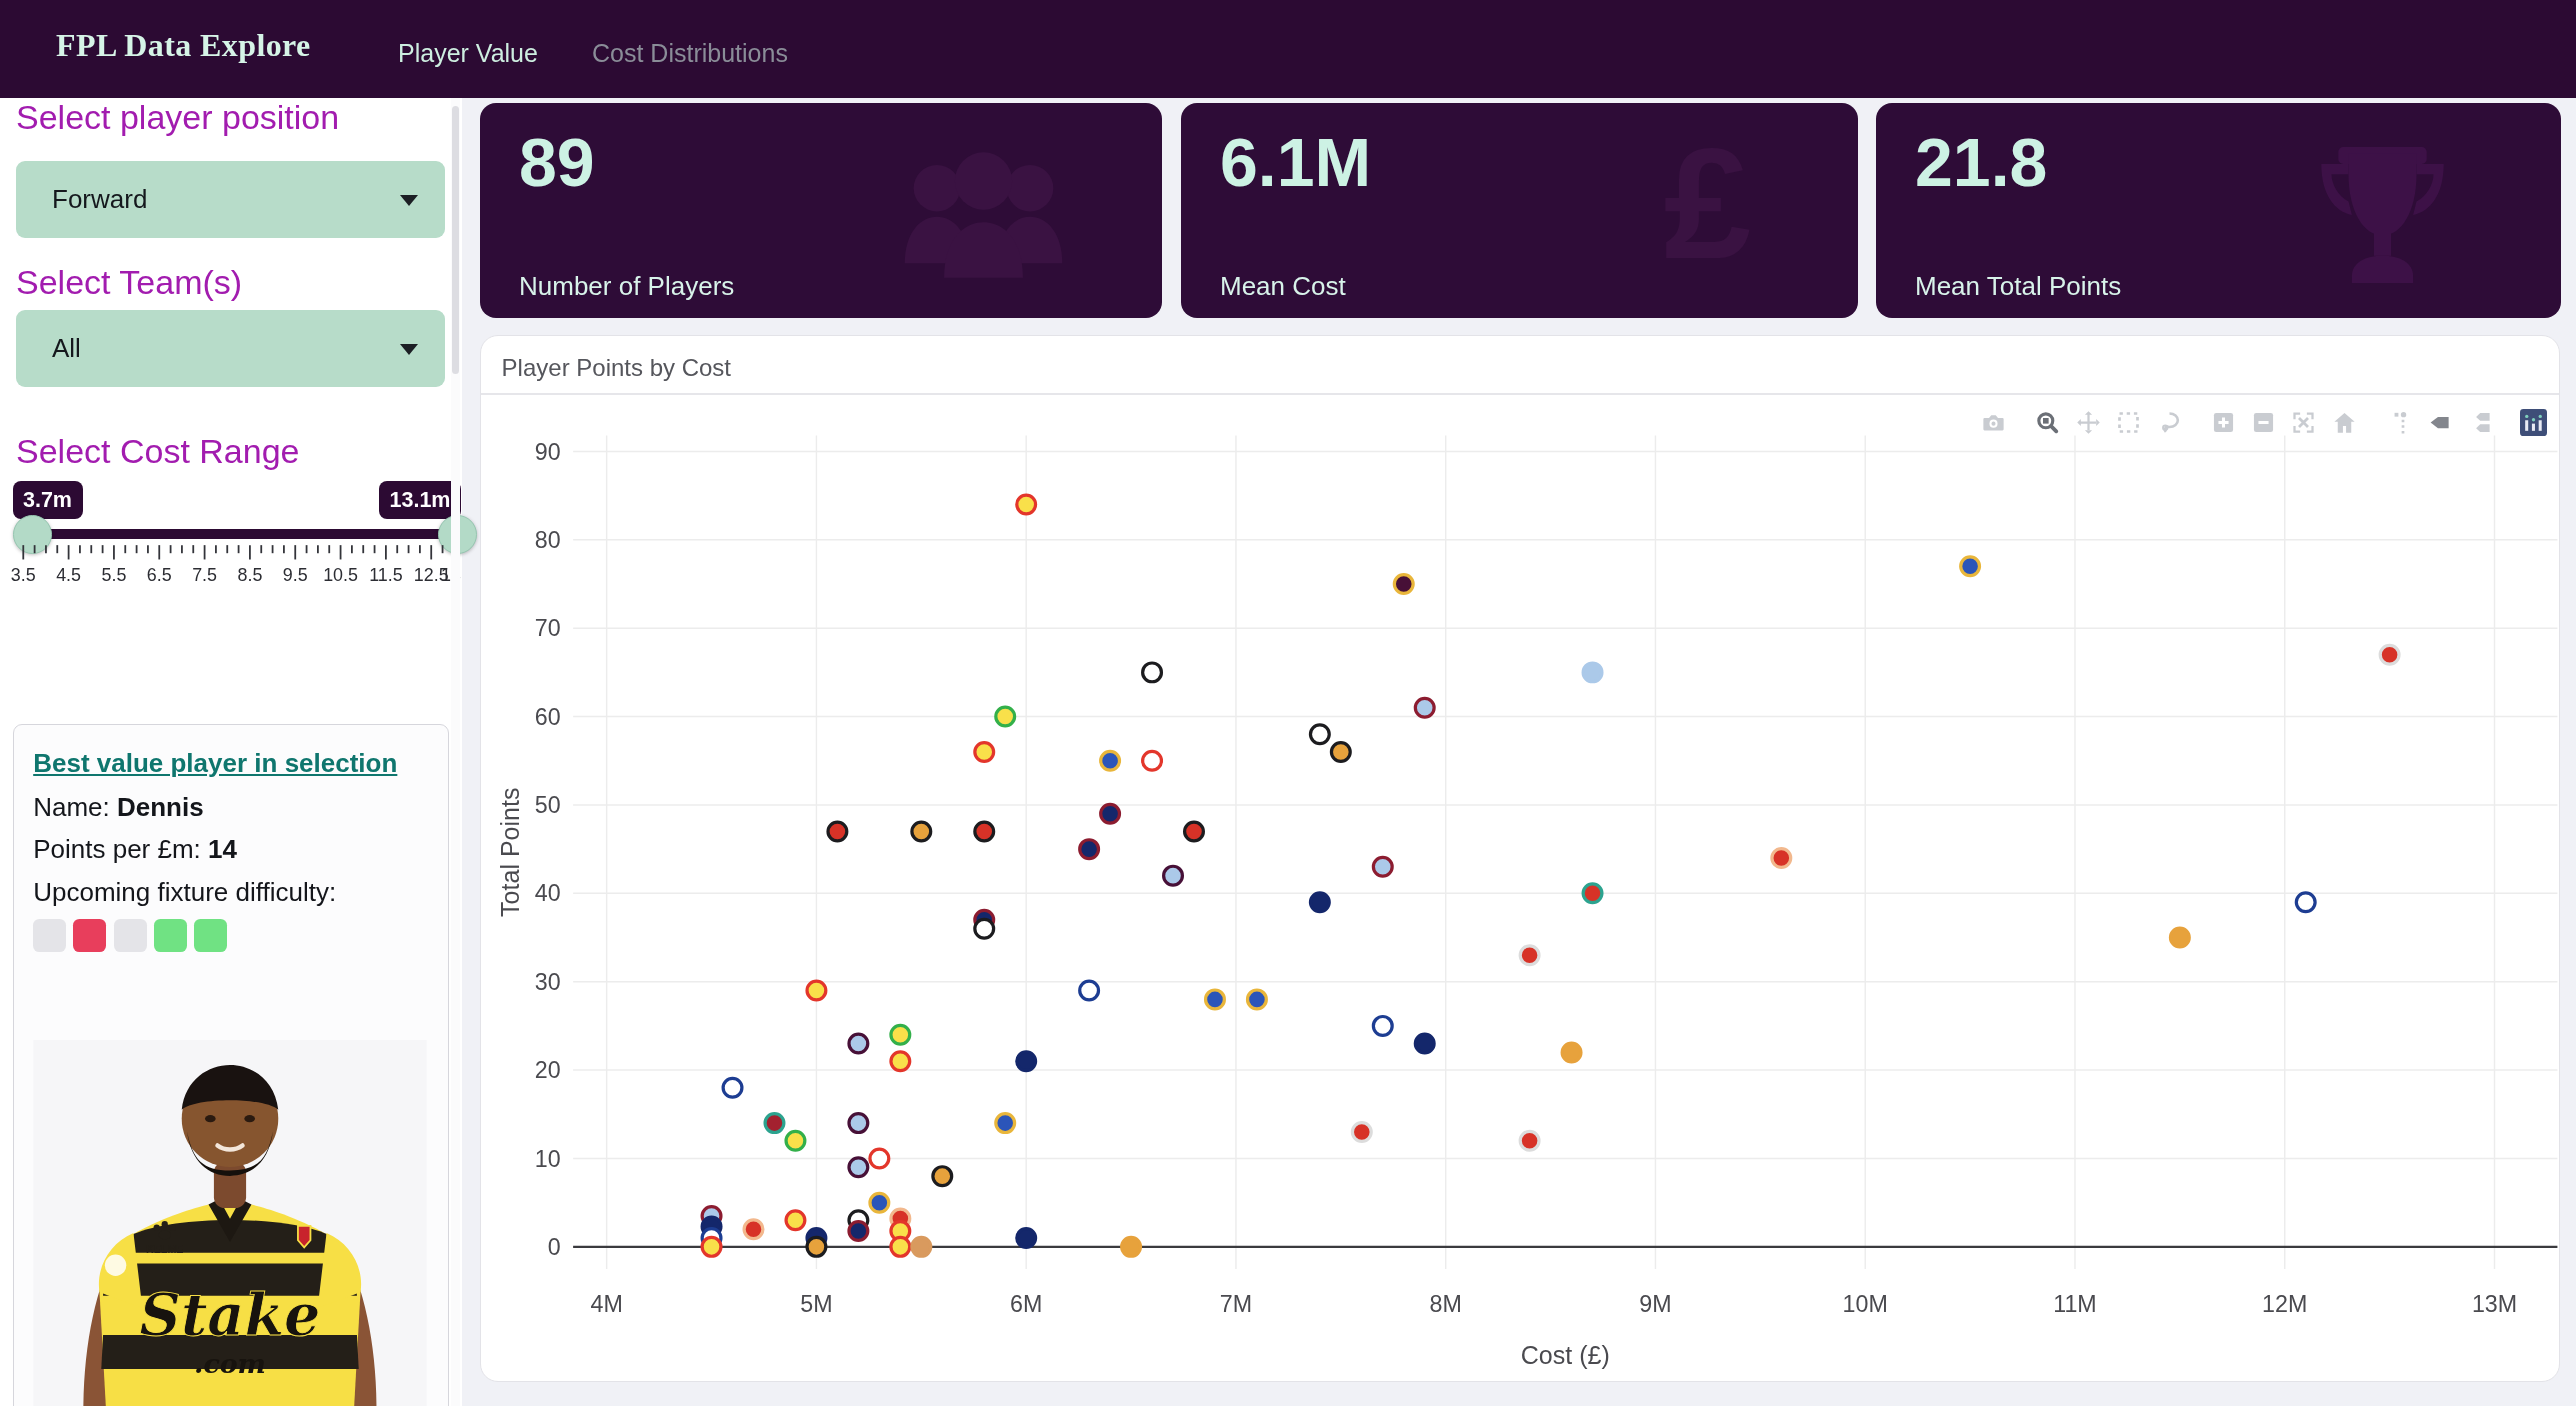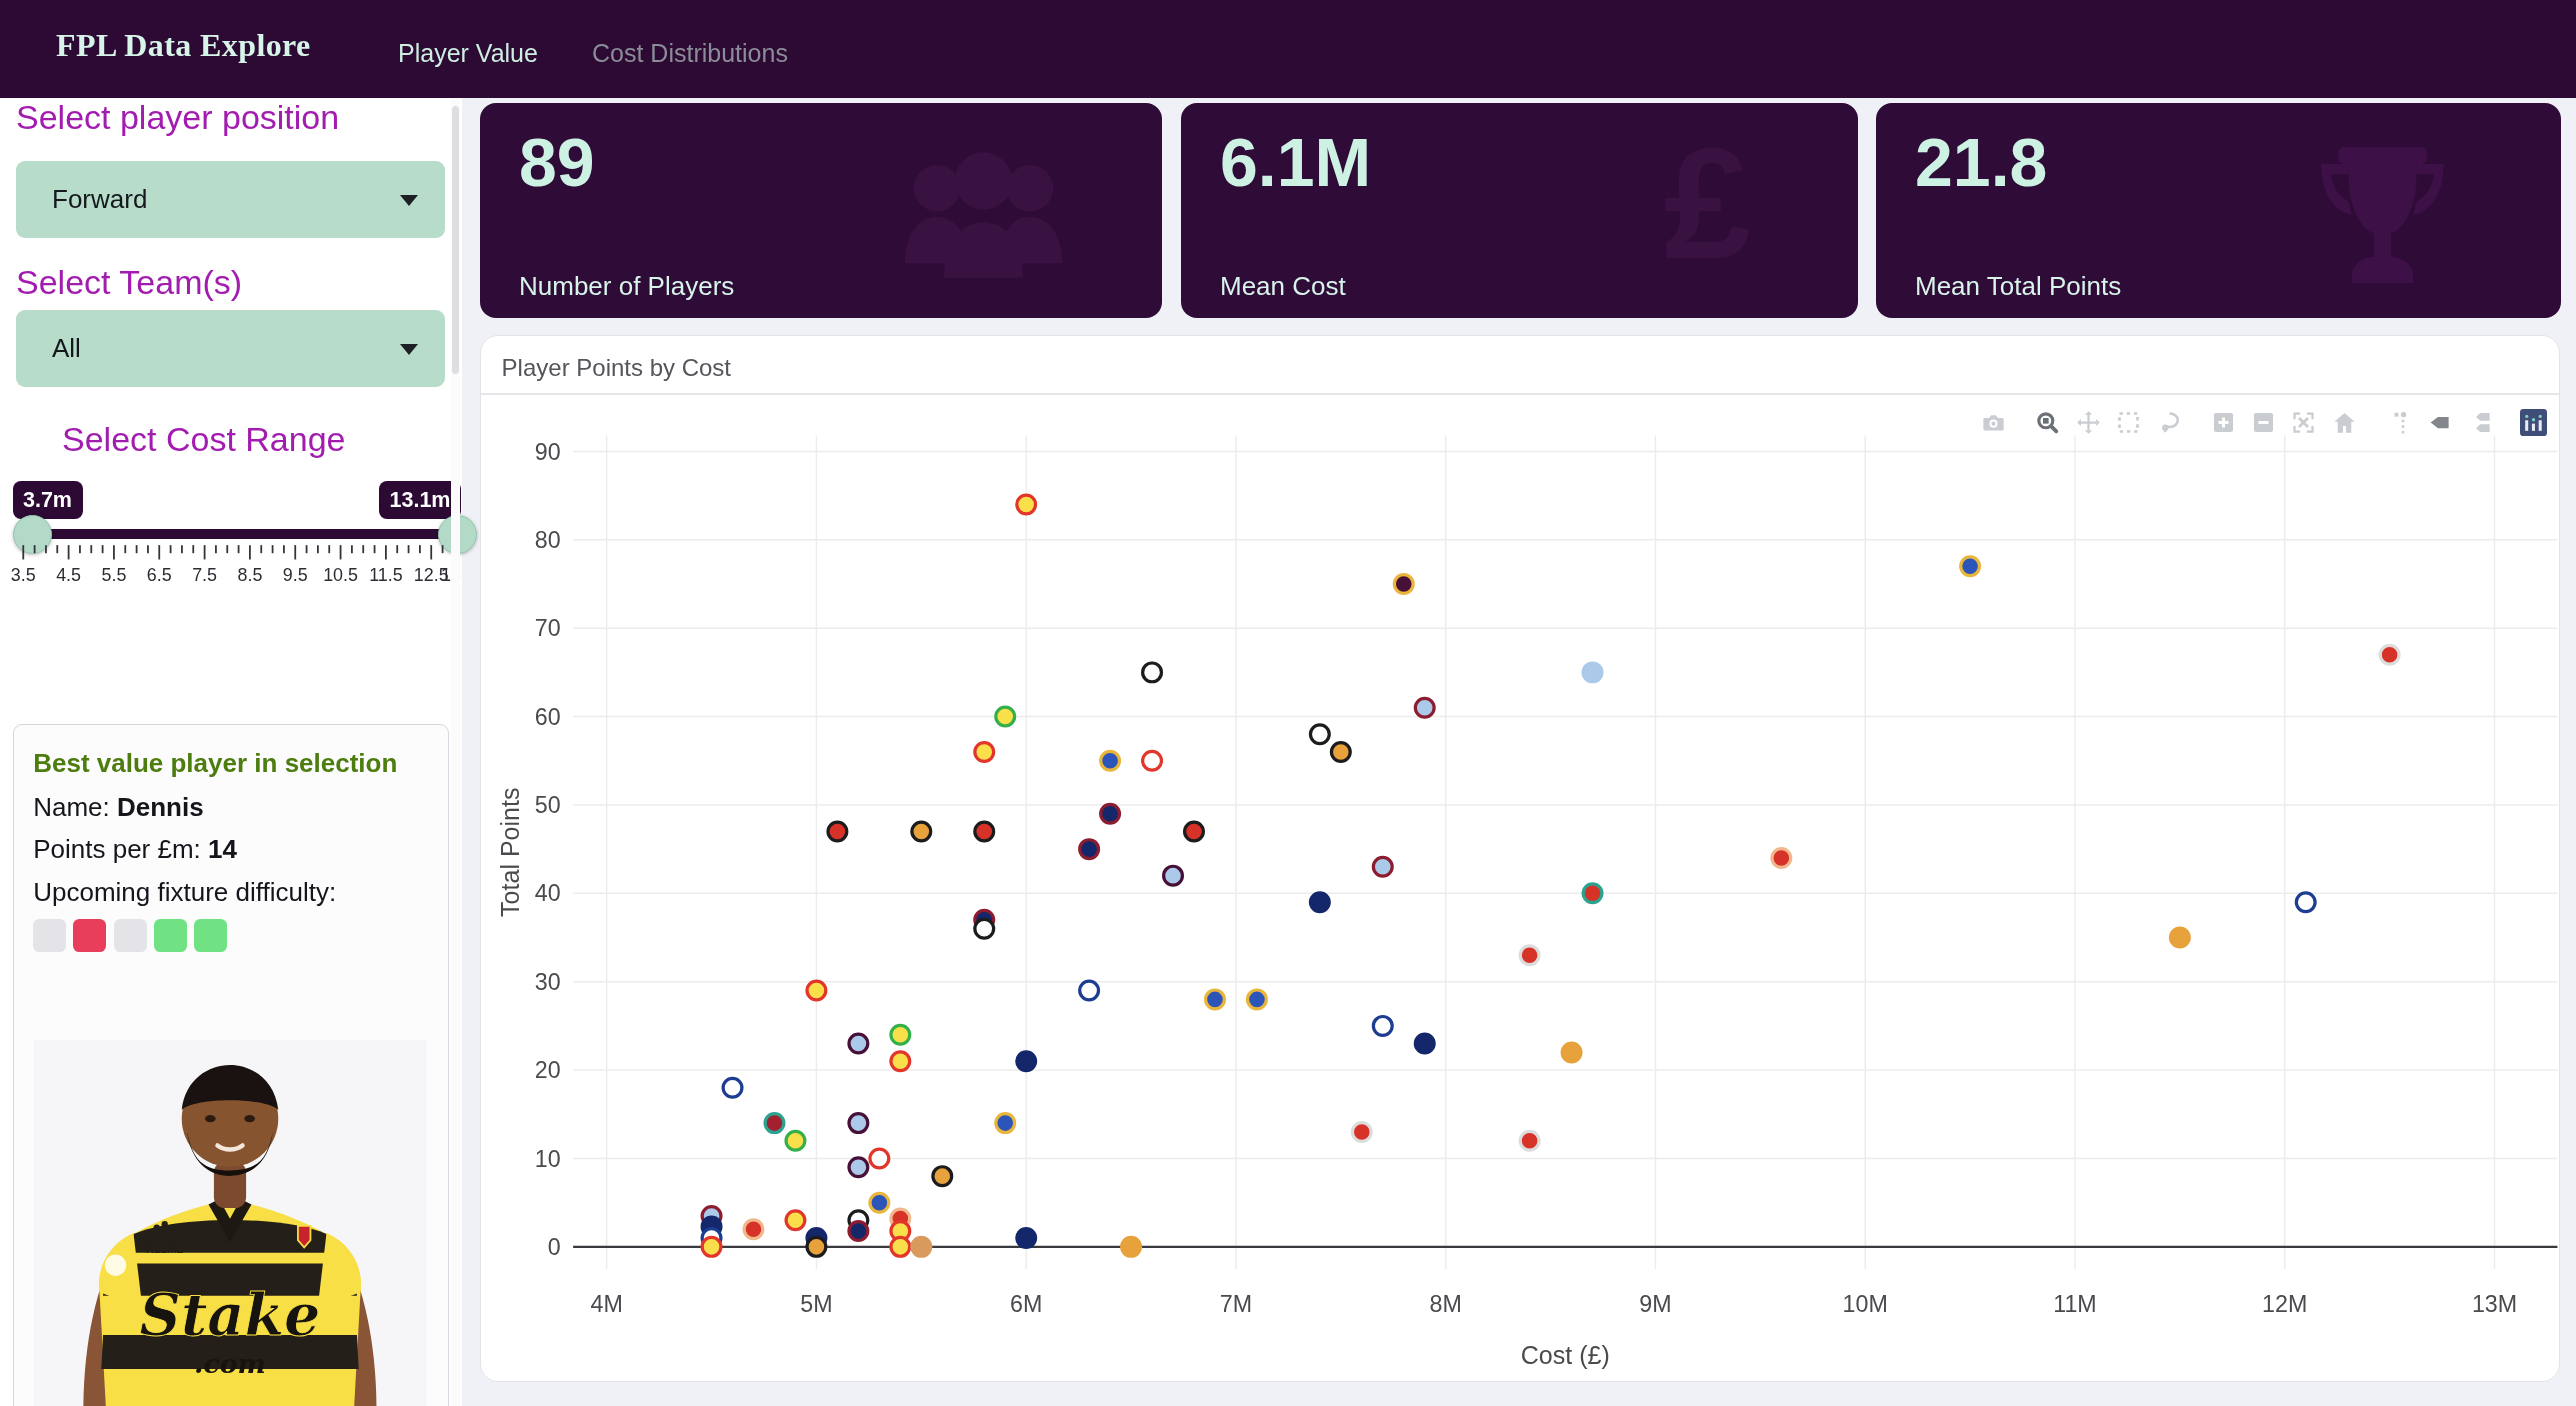--- a/index.html
+++ b/index.html
@@ -32,21 +32,21 @@
   #slider-track-base { position:absolute; left:23px; top:501px; width:435px; height:9.8px; background:#b7dcc9; border-radius:5.4px; }
   #slider-track-sel  { position:absolute; top:501px; height:9.8px; background:#2c0a33; }
   .handle { position:absolute; top:487px; width:39px; height:39px; border-radius:50%; background:#b3dac7;
             border:1.8px solid #96c6b1; box-shadow:0 0.9px 3.6px rgba(0,0,0,.25); cursor:grab; }
   #slider-ticks line { stroke:#33343a; stroke-width:2; }
   #slider-ticks text { font-size:20px; fill:#2c2d33; font-family:"Liberation Sans",sans-serif; }
 
   
   #best-card { position:absolute; left:12.5px; top:626px; width:436px; height:751px; background:#fcfcfd;
                border:0.9px solid #d6d6dc; border-radius:9px; padding:23px 19.7px; }
-  #best-title { font-size:26px; font-weight:bold; color:#4d7c0f; margin-bottom:12.5px; }
+  #best-title { font-size:26px; font-weight:bold; color:#0f766e; margin-bottom:12.5px;text-decoration:underline; }
   .best-line { font-size:26px; color:#14161b; margin-bottom:11.6px; }
   .best-line b { font-weight:bold; }
   #fixture-row { margin-top:9px; height:36px; }
   .fix-sq { display:inline-block; width:33px; height:33px; border-radius:6.3px; margin-right:7.2px; }
 
   
   .stat-card { position:absolute; top:103px; height:215px; background:#2e0c37; border-radius:16px; overflow:hidden; }
   #stat-0 { left:480px;  width:682px; }
   #stat-1 { left:1181px; width:677px; }
   #stat-2 { left:1876px; width:685px; }
@@ -82,21 +82,21 @@
     <span class="val">Forward</span>
     <span class="caret"></span>
   </div>
 
   <div class="side-label" style="top:165px;">Select Team(s)</div>
   <div class="select-box" style="top:212px;">
     <span class="val">All</span>
     <span class="caret"></span>
   </div>
 
-  <div class="side-label" style="top:322px;margin-left:46px;">Select Cost Range</div>
+  <div class="side-label" style="top:334px;">Select Cost Range</div>
   <div class="bubble" id="bubble-low" style="top:383px;">3.7m</div>
   <div class="bubble" id="bubble-high" style="top:383px;">13.1m</div>
   <div id="slider-track-base" style="top:431px;"></div>
   <div id="slider-track-sel" style="top: 431px; left: 32px; width: 426px;"></div>
   <div class="handle" id="handle-low" style="top: 417px; left: 12.6px;"></div>
   <div class="handle" id="handle-high" style="top: 417px; left: 438px;"></div>
   <svg id="slider-ticks" class="abs" style="left:0;top:447px;" width="462" height="54" viewBox="0 0 516 60">
       <line x1="26" y1="0" x2="26" y2="16"></line>
       <line x1="38.65625" y1="0" x2="38.65625" y2="9"></line>
       <line x1="51.3125" y1="0" x2="51.3125" y2="9"></line>

